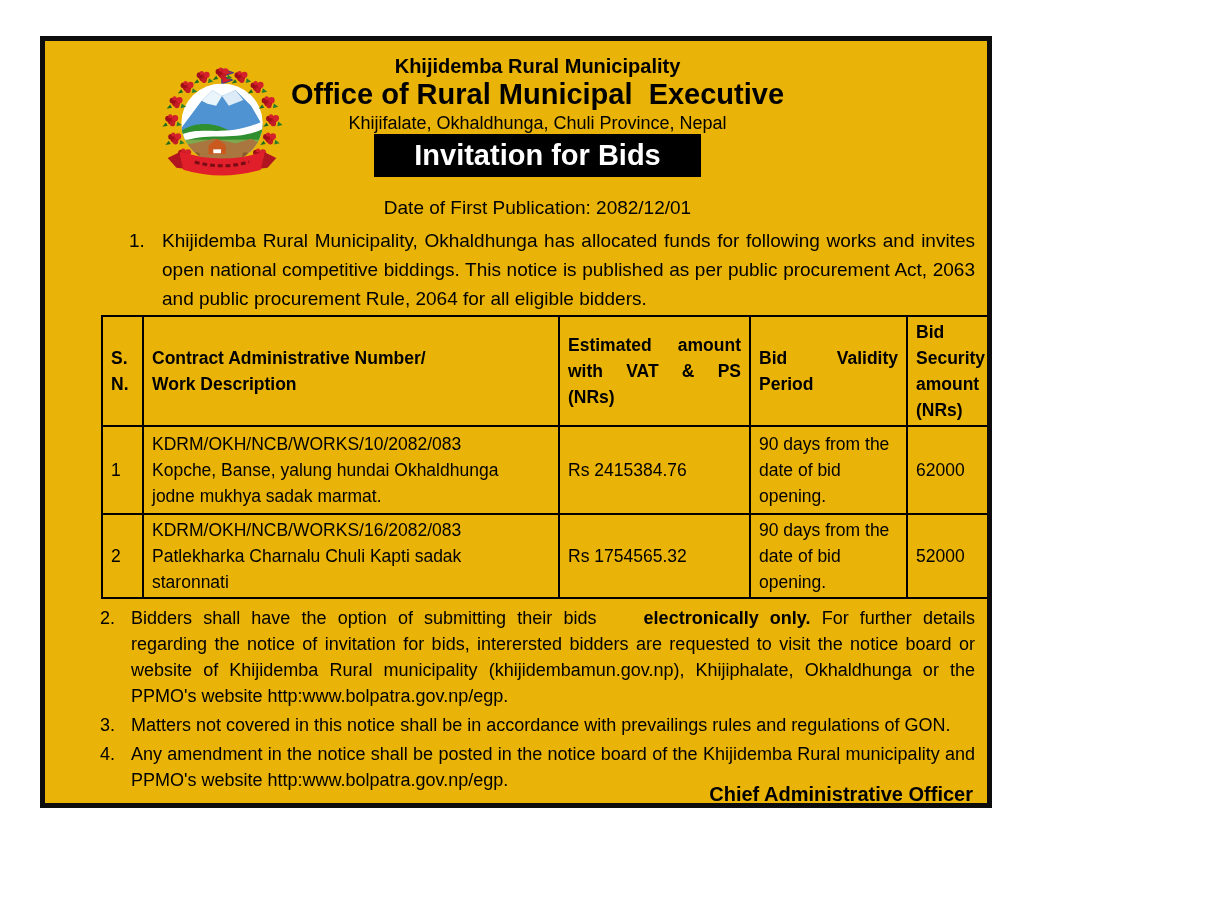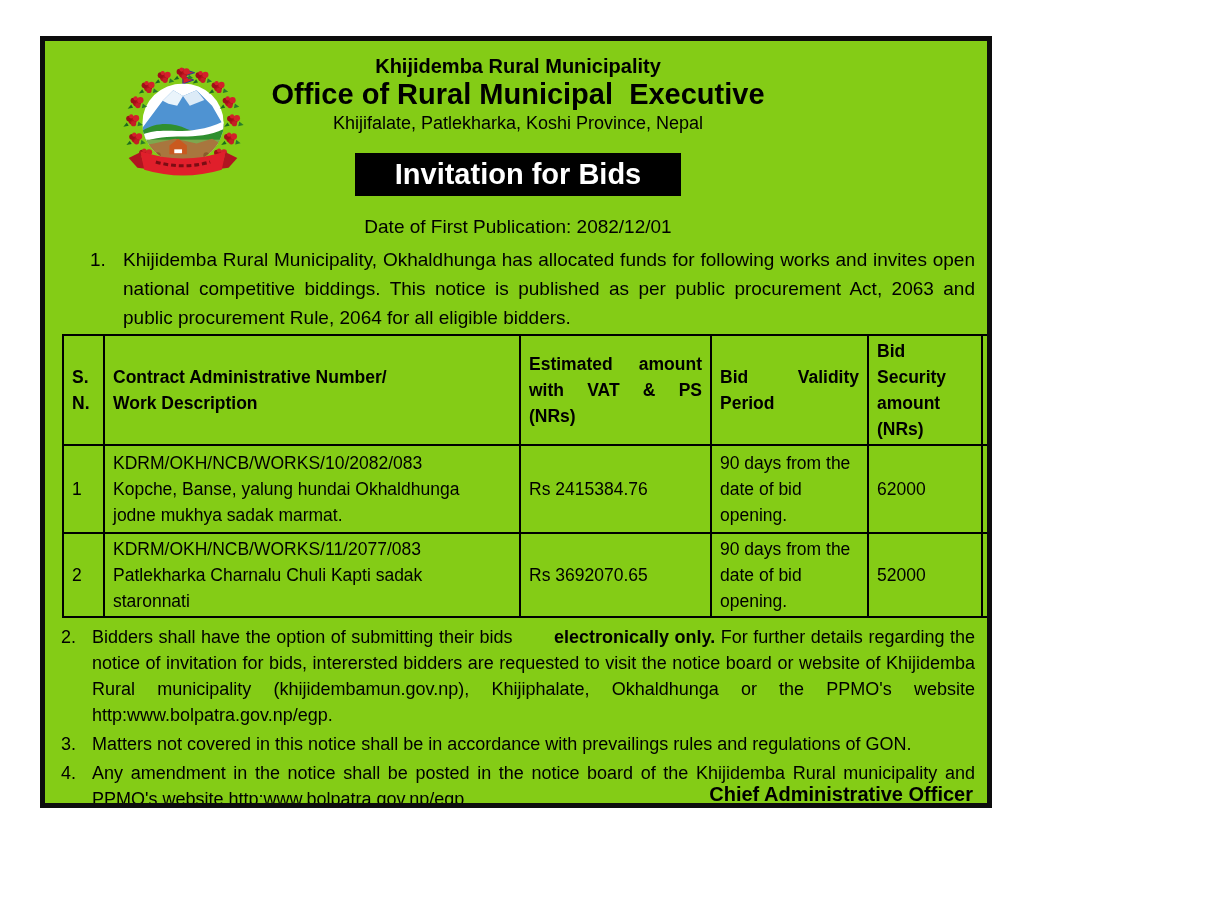--- a/index.html
+++ b/index.html
@@ -4,31 +4,32 @@
 <style>
   html,body{margin:0;padding:0;background:#ffffff;}
   body{
     width:1214px;height:910px;position:relative;
     font-family:"Liberation Sans","DejaVu Sans",sans-serif;
     color:#000;
     -webkit-font-smoothing:antialiased;
   }
   .doc-frame{
     position:absolute;left:40px;top:36px;width:952px;height:772px;
-    border:5px solid #0d0d0d;box-sizing:border-box;background:#84cc16;
+    border:5px solid #0d0d0d;box-sizing:border-box;background:#eab308;
     overflow:hidden;
+    padding-left:39px;
   }
   .content{position:relative;width:100%;height:100%;padding:0 12px 0 16px;box-sizing:border-box;}
   .logo{position:absolute;left:74px;top:11px;width:128px;height:126px;}
   .header-text{display:flex;flex-direction:column;align-items:center;text-align:center;margin-top:13px;}
   .muni{font-size:20px;font-weight:bold;line-height:24px;}
   .office{font-size:29px;font-weight:bold;line-height:32px;white-space:pre-wrap;}
   .addr{font-size:18px;line-height:22px;margin-top:2px;}
   .inv-banner{
-    margin-top:19px;background:#000;color:#fff;font-weight:bold;
+    margin-top:0;background:#000;color:#fff;font-weight:bold;
     font-size:29px;line-height:32px;padding:5px 40px 6px 40px;display:inline-block;
   }
   .pubdate{font-size:19px;line-height:22px;margin-top:20px;}
 
   .n-item{display:flex;text-align:justify;}
   .n-num{flex:0 0 31px;}
   .n-body{flex:1;min-width:0;}
   .item1{margin-left:29px;margin-top:7px;font-size:19px;line-height:29px;}
   .item1 .n-num{flex:0 0 33px;}
   .lower-items{margin-top:6px;font-size:18px;line-height:26px;}
@@ -115,21 +116,21 @@
         <path d="M22,89 L10,95 L19,105 L27,106 Z" fill="#b01520"></path>
         <path d="M110,89 L122,95 L113,105 L105,106 Z" fill="#b01520"></path>
         <path d="M22,88 Q66,103 110,88 L106,107 Q66,119 26,107 Z" fill="#e01f2b"></path>
         <path d="M38,99 q28,8 56,0" stroke="#7a0d13" stroke-width="3.2" fill="none" stroke-dasharray="5 3"></path>
       </g>
     </svg>
 
     <div class="header-text">
       <div class="muni">Khijidemba Rural Municipality</div>
       <div class="office">Office of Rural Municipal  Executive</div>
-      <div class="addr">Khijifalate, Patlekharka, Koshi Province, Nepal</div>
+      <div class="addr">Khijifalate, Okhaldhunga, Chuli Province, Nepal</div>
       <div class="inv-banner">Invitation for Bids</div>
       <div class="pubdate">Date of First Publication: 2082/12/01</div>
     </div>
 
     <div class="n-item item1">
       <div class="n-num">1.</div>
       <div class="n-body">Khijidemba Rural Municipality, Okhaldhunga has allocated funds for following works and invites open national competitive biddings. This notice is published as per public procurement Act, 2063 and public procurement Rule, 2064 for all eligible bidders.</div>
     </div>
 
     <table class="btable">
@@ -167,24 +168,24 @@
 jodne mukhya sadak marmat.</td>
         <td>Rs 2415384.76</td>
         <td class="pre">90 days from the
 date of bid
 opening.</td>
         <td>62000</td>
         <td>3000.00</td>
       </tr>
       <tr class="drow2">
         <td>2</td>
-        <td class="pre">KDRM/OKH/NCB/WORKS/11/2077/083
+        <td class="pre">KDRM/OKH/NCB/WORKS/16/2082/083
 Patlekharka Charnalu Chuli Kapti sadak
 staronnati</td>
-        <td>Rs 3692070.65</td>
+        <td>Rs 1754565.32</td>
         <td class="pre">90 days from the
 date of bid
 opening.</td>
         <td>52000</td>
         <td>3000.00</td>
       </tr>
     </tbody>
       </table>
 
     <div class="lower-items">

